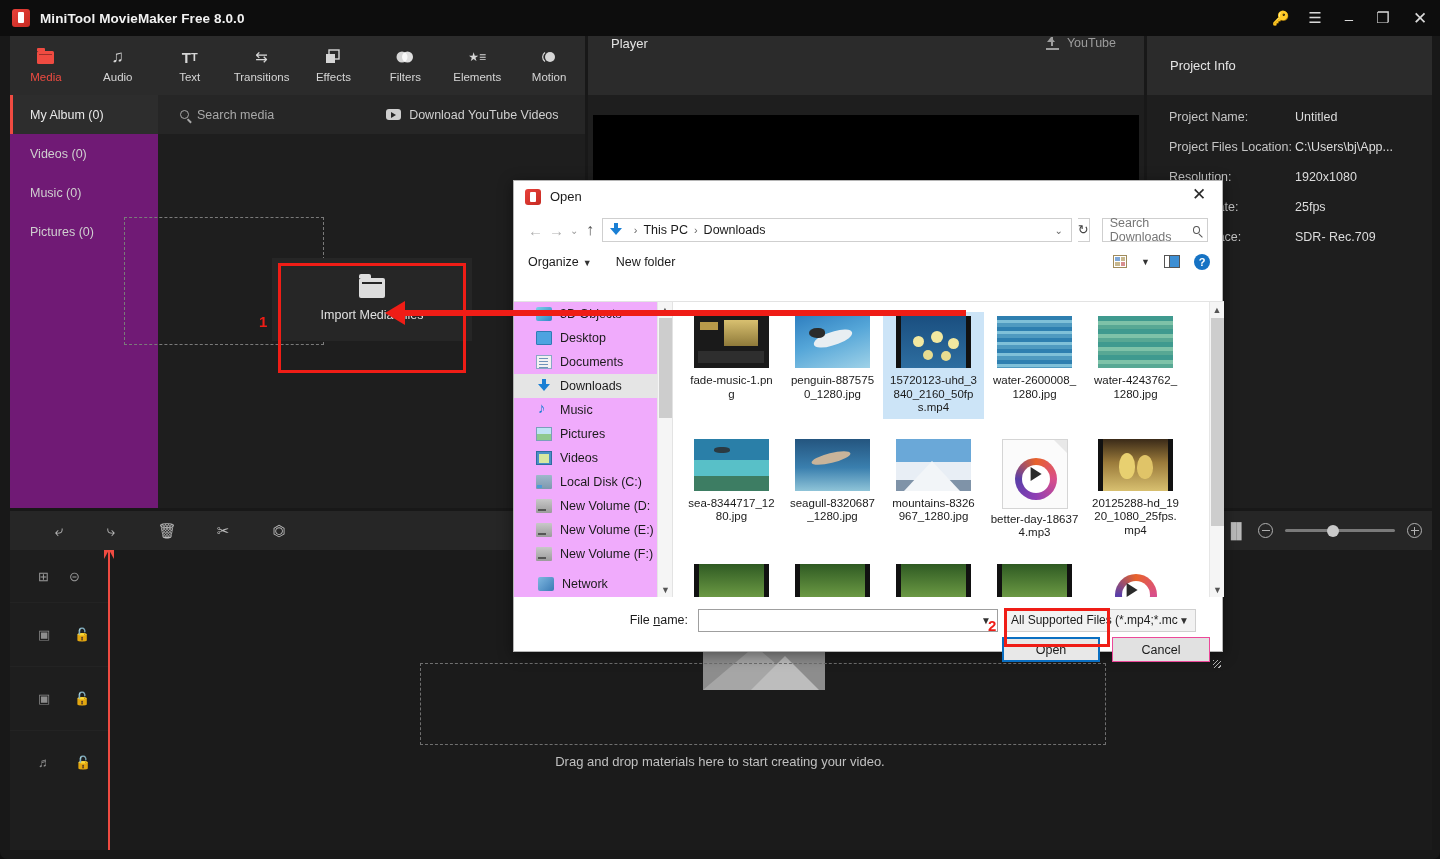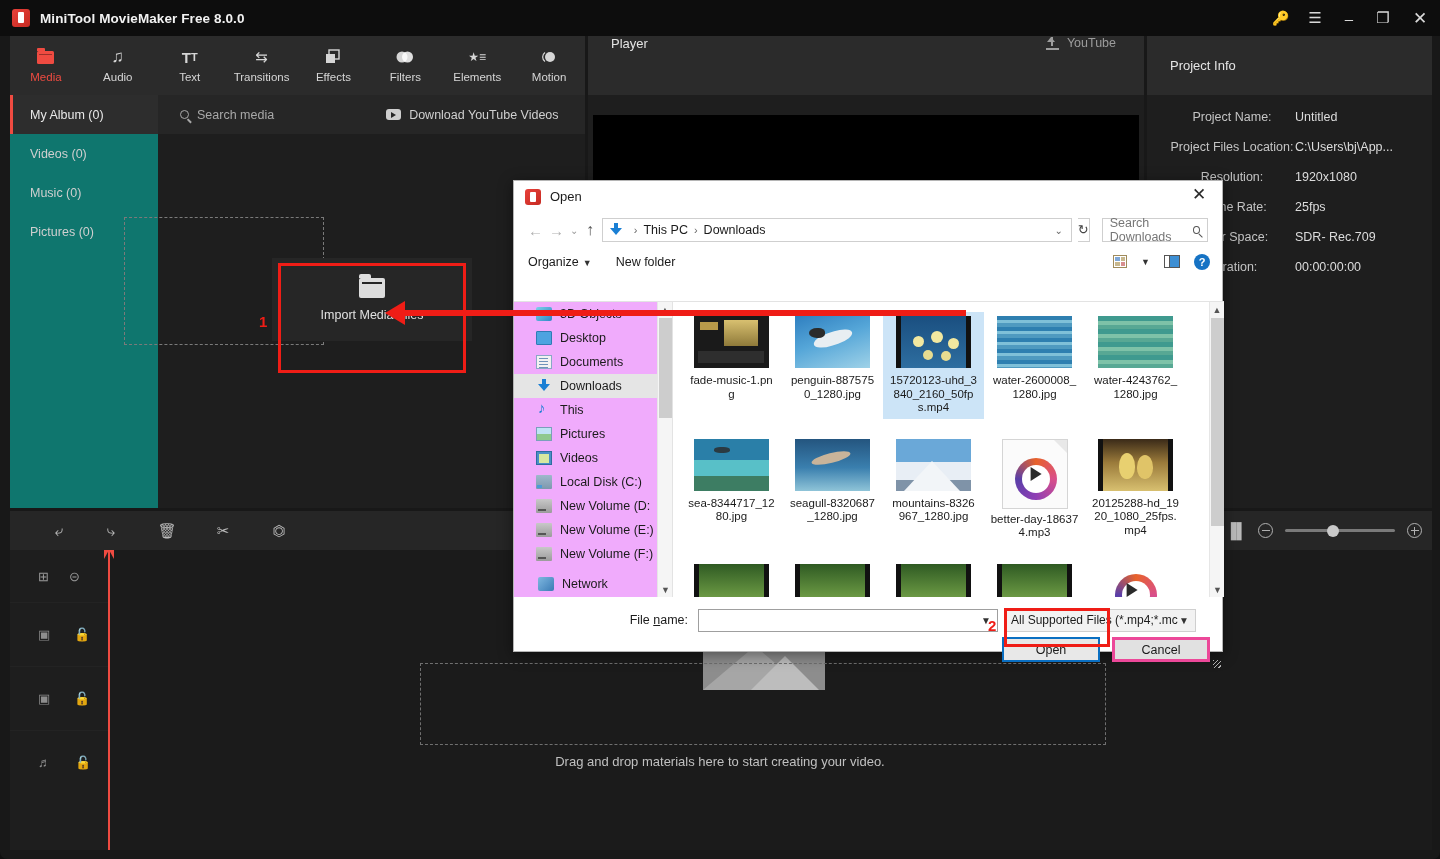--- a/index.html
+++ b/index.html
@@ -44,21 +44,21 @@
     align-items:center; justify-content:center; color:#d6d6d6; font-size:11.5px; gap:5px;
   }
   .tool-tab .ti { height:18px; display:flex; align-items:center; justify-content:center; }
   .tool-tab.active { color:#ef4b41; }
   .ico-folder { width:17px;height:13px;background:currentColor;border-radius:1.5px;position:relative;}
   .ico-folder:before{content:"";position:absolute;left:0;top:-3px;width:8px;height:3px;background:currentColor;border-radius:1px 1px 0 0;}
   .ico-folder:after{content:"";position:absolute;left:2px;top:3px;width:13px;height:1.5px;background:rgba(0,0,0,.35);}
 
   
   .left-panel { position:absolute; left:10px; top:95px; width:575px; height:413px; background:#1e1e1e; }
-  .album-list { position:absolute; left:0; top:0; width:148px; height:413px; background:#0f766e; }
+  .album-list { position:absolute; left:0; top:0; width:148px; height:413px; background:#701a75; }
   .album-item {
     height:39px; display:flex; align-items:center; padding-left:20px;
     color:#cfcfcf; font-size:12.5px; position:relative;
   }
   .album-item.active { background:#2d2d2d; color:#e8e8e8; }
   .album-item.active:before {
     content:""; position:absolute; left:0; top:0; width:3px; height:39px; background:#ef4b41;
   }
   .media-head {
     position:absolute; left:148px; top:0; width:427px; height:39px;
@@ -109,21 +109,21 @@
   .exp-ico:before{content:"";position:absolute;left:5.5px;top:0;width:2px;height:9px;background:#9d9d9d;}
   .exp-ico:after{content:"";position:absolute;left:1.5px;top:0;border-bottom:5px solid #9d9d9d;border-left:4px solid transparent;border-right:4px solid transparent;}
   .exp-base{position:absolute;left:0;bottom:0;width:13px;height:2px;background:#9d9d9d;}
   .player-stage { position:absolute; left:5px; top:79px; width:546px; height:330px; background:#000; }
 
   
   .info-panel { position:absolute; left:1147px; top:36px; width:285px; height:472px; background:#1e1e1e; }
   .info-head { height:59px; background:#2b2b2b; display:flex; align-items:center;}
   .info-title { color:#e4e4e4; font-size:13px; margin-left:23px; }
   .info-rows { padding-top:12px; }
-  .info-row { display:flex; height:20px; align-items:center; margin-bottom:10px; font-size:12.5px;text-align:center;}
+  .info-row { display:flex; height:20px; align-items:center; margin-bottom:10px; font-size:12.5px;}
   .info-k { width:148px; padding-left:22px; color:#c4c4c4; }
   .info-v { color:#dcdcdc; }
 
   
   .tl-toolbar { position:absolute; left:10px; top:511px; width:1422px; height:39px; background:#262626; display:flex; align-items:center;}
   .tl-ico { width:30px;height:30px;display:flex;align-items:center;justify-content:center;color:#b9b9b9;font-size:15px;}
   .tl-right { position:absolute; right:10px; display:flex; align-items:center; gap:12px; }
   .zoom-track { width:110px;height:3px;background:#7a7a7a;border-radius:2px;position:relative;}
   .zoom-knob { position:absolute; left:42px; top:-4.5px; width:12px;height:12px;border-radius:50%;background:#c9c9c9;}
   .circ { width:15px;height:15px;border-radius:50%;border:1.6px solid #b0b0b0;position:relative;color:#b0b0b0;}
@@ -269,21 +269,21 @@
   .files-scroll { position:absolute; right:0; top:0; width:15px; height:296px; background:#f5f5f5; border-left:1px solid #e6e6e6;}
   .fs-thumb { position:absolute; top:16px; left:1px; width:13px; height:208px; background:#cdcdcd;}
 
   .dlg-footer { position:absolute; left:0; top:468px; width:710px; height:22px; }
   .fn-row { position:absolute; left:0; top:-42px; width:710px; height:26px; display:flex; align-items:center; }
   .fn-label { width:184px; text-align:right; padding-right:10px; font-size:12.5px; color:#1b1b1b;}
   .fn-input { width:300px; height:23px; border:1px solid #9f9f9f; background:#fff; display:flex; align-items:center; padding:0 6px; font-size:12.5px;}
   .fn-caret { margin-left:auto; font-size:10px; color:#333;}
   .filter-sel { width:192px; height:23px; border:1px solid #cfcfcf; background:#f2f2f2; margin-left:6px; display:flex; align-items:center; padding:0 6px; font-size:12px; color:#1b1b1b;}
   .btn-row { position:absolute; right:14px; top:-12px; display:flex; gap:12px; align-items:center;}
-  .dlg-btn { width:98px; height:25px; font-size:12.5px; color:#1b1b1b; background:#e1e1e1; border:3px solid #ec4899; display:flex; align-items:center; justify-content:center;}
+  .dlg-btn { width:98px; height:25px; font-size:12.5px; color:#1b1b1b; background:#e1e1e1; border:1px solid #ec4899; display:flex; align-items:center; justify-content:center;}
   .dlg-btn.primary { border:2px solid #0a6fc2; background:#e8e8e8;}
   .anno-box2 { position:absolute; left:1004px; top:608px; width:106px; height:39px; border:3px solid #ef1d16; pointer-events:none;}
   .anno-num2 { position:absolute; left:988px; top:617px; color:#ef1d16; font-size:15px; font-weight:bold;}
   .dlg-grip { position:absolute; right:3px; bottom:3px; width:8px;height:8px;
     background:repeating-linear-gradient(135deg,#b0b0b0 0 1px,transparent 1px 3px);}
   .u { text-decoration:underline; }
 </style>
 </head>
 <body>
 
@@ -417,24 +417,20 @@
         <div class="info-k">Resolution:</div>
         <div class="info-v">1920x1080</div>
       </div>
       <div class="info-row">
         <div class="info-k">Frame Rate:</div>
         <div class="info-v">25fps</div>
       </div>
       <div class="info-row">
         <div class="info-k">Color Space:</div>
         <div class="info-v">SDR- Rec.709</div>
-      </div>
-      <div class="info-row">
-        <div class="info-k">Duration:</div>
-        <div class="info-v">00:00:00:00</div>
       </div>
     </div>
   </div>
 
   <div class="tl-toolbar">
     <div class="tl-ico" style="margin-left:34px">⤶</div>
     <div class="tl-ico" style="margin-left:22px">⤷</div>
     <div class="tl-ico" style="margin-left:26px">🗑</div>
     <div class="tl-ico" style="margin-left:26px">✂</div>
     <div class="tl-ico" style="margin-left:26px">⏣</div>
@@ -536,21 +532,21 @@
         <div class="tree-item">
             <i class="ti-ico ic-doc"></i>
             <span>Documents</span>
           </div>
         <div class="tree-item sel">
             <i class="ti-ico ic-dl"></i>
             <span>Downloads</span>
           </div>
         <div class="tree-item">
             <i class="ti-ico ic-music"></i>
-            <span>This</span>
+            <span>Music</span>
           </div>
         <div class="tree-item">
             <i class="ti-ico ic-pic"></i>
             <span>Pictures</span>
           </div>
         <div class="tree-item">
             <i class="ti-ico ic-vid"></i>
             <span>Videos</span>
           </div>
         <div class="tree-item">

